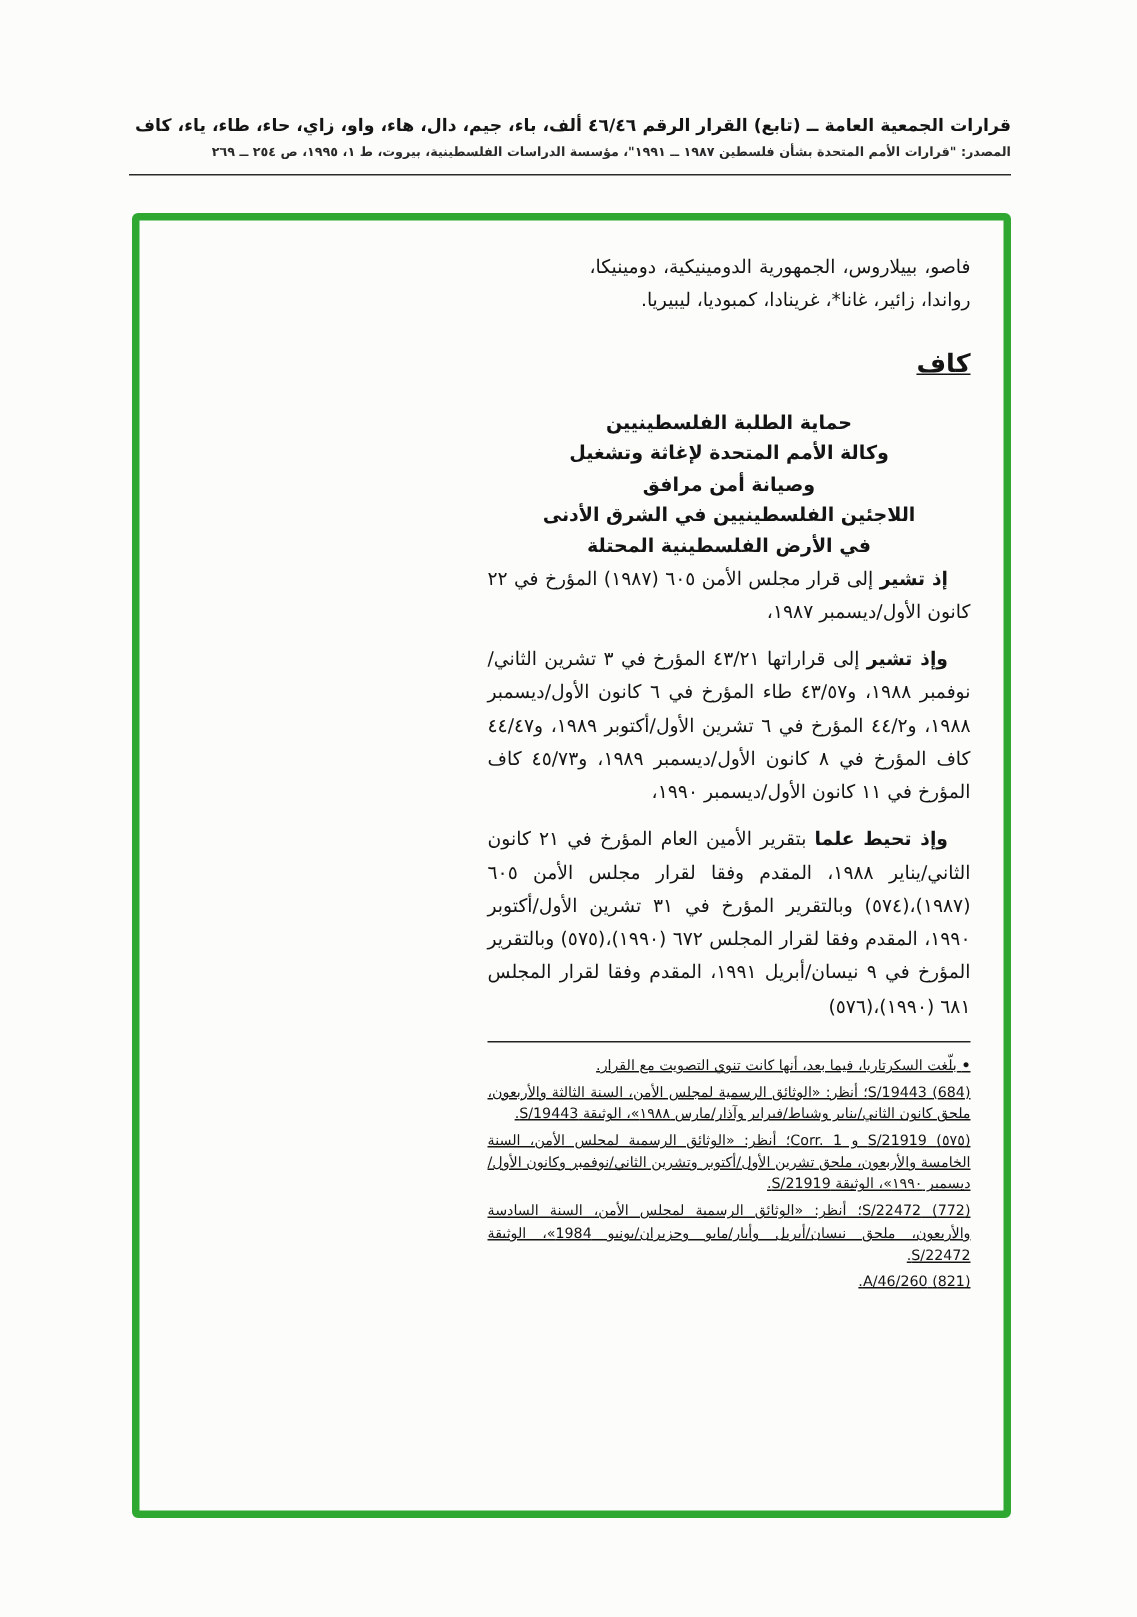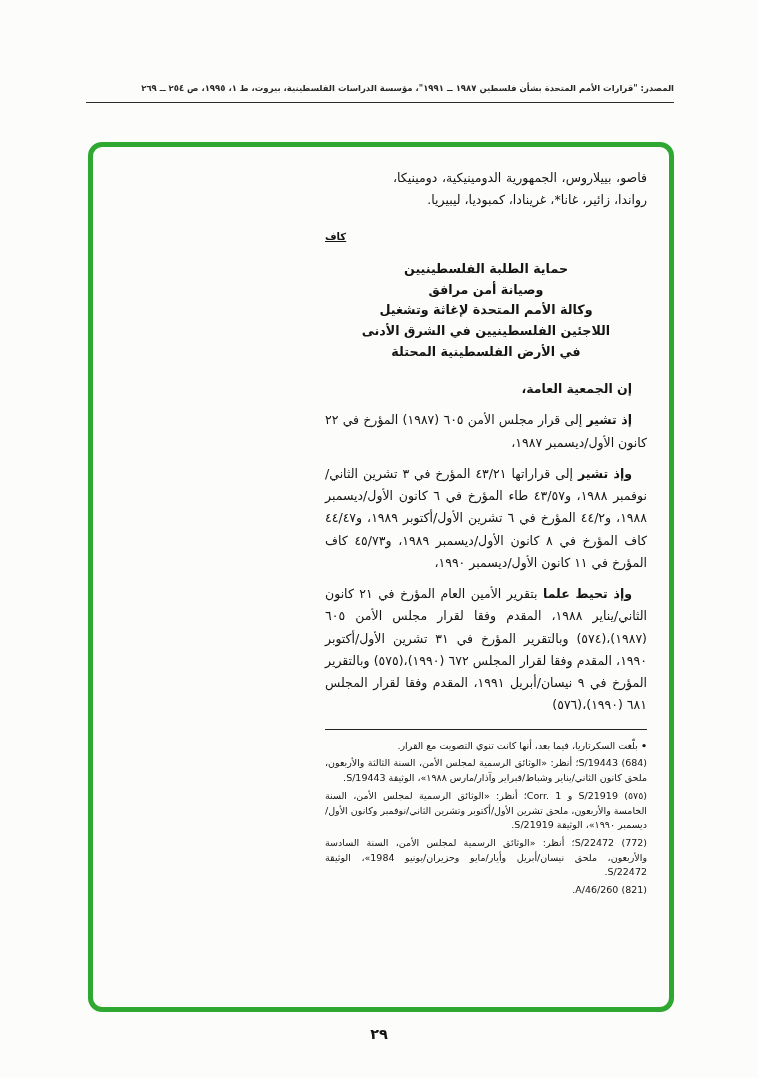--- a/index.html
+++ b/index.html
@@ -42,51 +42,50 @@
   }
 
   
   .green-box {
     position: absolute;
     top: 142px;
     left: 88px;
     width: 586px;
     height: 870px;
     border: 5px solid #2fa832;
-    border-radius: 14px;
+    border-radius: 4px;
     overflow: hidden;
   }
 
   .content {
     direction: rtl;
     width: 322px;
     margin: 20px 22px 0 auto;
     font-size: 12.5px;
     line-height: 1.78;
     text-align: justify;
   }
 
   .intro {
     width: 254px;
     text-align: justify;
     margin-bottom: 14px;
   }
 
   .section-letter {
-    text-align: left;
+    text-align: right;
     font-weight: bold;
-    font-size: 10px;
+    font-size: 17px;
     margin: 16px 0 14px;
     text-decoration: underline;
   }
 
   .res-title {
     text-align: center;
     font-weight: bold;
-    margin-bottom: 16px;
   }
   .res-title-line {
     font-size: 12.7px;
     line-height: 1.62;
   }
 
   .para {
     text-indent: 15px;
     margin-bottom: 9px;
   }
@@ -99,20 +98,21 @@
     margin: 12px 0 9px;
     width: 100%;
   }
   .footnotes {
     font-size: 9.5px;
     line-height: 1.55;
   }
   .fn {
     margin-bottom: 3px;
     text-align: justify;
+    text-decoration: underline;
   }
   .fn-marker { font-weight: normal; }
   .fn.star .fn-marker { font-weight: bold; }
 
   
   .page-number {
     position: absolute;
     top: 1026px;
     left: 0;
     width: 758px;
@@ -120,39 +120,39 @@
     font-weight: bold;
     font-size: 14.5px;
   }
 </style>
 </head>
 <body>
 
 <div class="page">
 
   <header class="page-header">
+    <div class="header-title">قرارات الجمعية العامة ــ (تابع) القرار الرقم ٤٦/٤٦ ألف، باء، جيم، دال، هاء، واو، زاي، حاء، طاء، ياء، كاف</div>
     <div class="header-source">المصدر: "قرارات الأمم المتحدة بشأن فلسطين ١٩٨٧ ــ ١٩٩١"، مؤسسة الدراسات الفلسطينية، بيروت، ط ١، ١٩٩٥، ص ٢٥٤ ــ ٢٦٩</div>
   </header>
 
   <div class="green-box">
     <div class="content" lang="ar" dir="rtl">
 
       <p class="intro">فاصو، بييلاروس، الجمهورية الدومينيكية، دومينيكا، رواندا، زائير، غانا*، غرينادا، كمبوديا، ليبيريا.</p>
 
       <div class="section-letter">كاف</div>
 
       <div class="res-title">
         <div class="res-title-line">حماية الطلبة الفلسطينيين</div>
+        <div class="res-title-line">وكالة الأمم المتحدة لإغاثة وتشغيل</div>
         <div class="res-title-line">وصيانة أمن مرافق</div>
-        <div class="res-title-line">وكالة الأمم المتحدة لإغاثة وتشغيل</div>
         <div class="res-title-line">اللاجئين الفلسطينيين في الشرق الأدنى</div>
         <div class="res-title-line">في الأرض الفلسطينية المحتلة</div>
       </div>
 
-      <p class="para"><span class="lead">إن الجمعية العامة،</span><span></span></p>
 
       <p class="para"><span class="lead">إذ تشير</span><span> إلى قرار مجلس الأمن ٦٠٥ (١٩٨٧) المؤرخ في ٢٢ كانون الأول/ديسمبر ١٩٨٧،</span></p>
 
       <p class="para"><span class="lead">وإذ تشير</span><span> إلى قراراتها ٤٣/٢١ المؤرخ في ٣ تشرين الثاني/نوفمبر ١٩٨٨، و٤٣/٥٧ طاء المؤرخ في ٦ كانون الأول/ديسمبر ١٩٨٨، و٤٤/٢ المؤرخ في ٦ تشرين الأول/أكتوبر ١٩٨٩، و٤٤/٤٧ كاف المؤرخ في ٨ كانون الأول/ديسمبر ١٩٨٩، و٤٥/٧٣ كاف المؤرخ في ١١ كانون الأول/ديسمبر ١٩٩٠،</span></p>
 
       <p class="para"><span class="lead">وإذ تحيط علما</span><span> بتقرير الأمين العام المؤرخ في ٢١ كانون الثاني/يناير ١٩٨٨، المقدم وفقا لقرار مجلس الأمن ٦٠٥ (١٩٨٧)،(٥٧٤) وبالتقرير المؤرخ في ٣١ تشرين الأول/أكتوبر ١٩٩٠، المقدم وفقا لقرار المجلس ٦٧٢ (١٩٩٠)،(٥٧٥) وبالتقرير المؤرخ في ٩ نيسان/أبريل ١٩٩١، المقدم وفقا لقرار المجلس ٦٨١ (١٩٩٠)،(٥٧٦)</span></p>
 
 
       <hr class="fn-sep">
 
@@ -165,15 +165,14 @@
         <p class="fn"><span class="fn-marker">(٥٧٥)</span> <span>S/21919 و Corr. 1؛ أنظر: «الوثائق الرسمية لمجلس الأمن، السنة الخامسة والأربعون، ملحق تشرين الأول/أكتوبر وتشرين الثاني/نوفمبر وكانون الأول/ديسمبر ١٩٩٠»، الوثيقة S/21919.</span></p>
 
         <p class="fn"><span class="fn-marker">(772)</span> <span>S/22472؛ أنظر: «الوثائق الرسمية لمجلس الأمن، السنة السادسة والأربعون، ملحق نيسان/أبريل وأيار/مايو وحزيران/يونيو 1984»، الوثيقة S/22472.</span></p>
 
         <p class="fn"><span class="fn-marker">(821)</span> <span>A/46/260.</span></p>
 
       </div>
     </div>
   </div>
 
-  <div class="page-number">٢٩</div>
 
 </div>
 
 </body></html>

